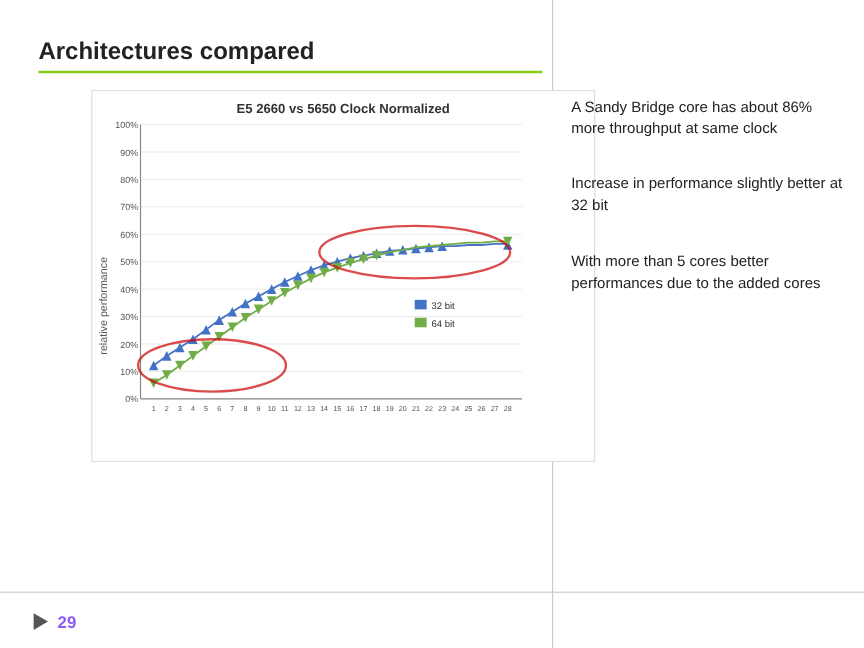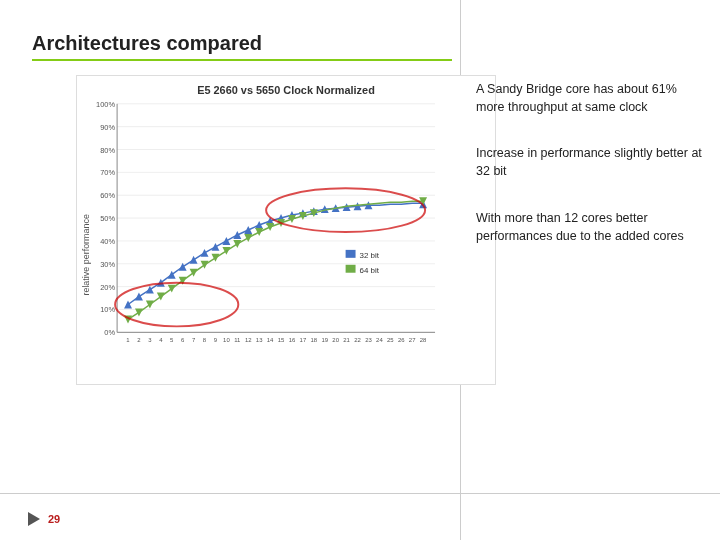--- a/index.html
+++ b/index.html
@@ -104,22 +104,22 @@
       gap: 8px;
     }
     .page-arrow {
       width: 0;
       height: 0;
       border-top: 7px solid transparent;
       border-bottom: 7px solid transparent;
       border-left: 12px solid #555;
     }
     .page-number {
-      font-size: 11px;
-      color: #b91c1c;
+      font-size: 14px;
+      color: #8b5cf6;
       font-weight: bold;
     }
 
     
     .chart-svg {
       width: 100%;
       height: 100%;
     }
   </style>
 </head>
@@ -252,27 +252,27 @@
 
       <rect x="270" y="175" width="10" height="8" fill="#4472C4"></rect>
       <text x="284" y="183" font-size="8" fill="#333" font-family="Arial">32 bit</text>
       <rect x="270" y="190" width="10" height="8" fill="#70AD47"></rect>
       <text x="284" y="198" font-size="8" fill="#333" font-family="Arial">64 bit</text>
     </svg>
   </div>
 
   <div class="right-panel">
     <div class="text-block">
-      <p>A Sandy Bridge core has about 61% more throughput at same clock</p>
+      <p>A Sandy Bridge core has about 86% more throughput at same clock</p>
     </div>
     <div class="text-block">
       <p>Increase in performance slightly better at 32 bit</p>
     </div>
     <div class="text-block">
-      <p>With more than 12 cores better performances due to the added cores</p>
+      <p>With more than 5 cores better performances due to the added cores</p>
     </div>
   </div>
 
   <div class="bottom-divider"></div>
 
   <div class="page-number-area">
     <div class="page-arrow"></div>
     <span class="page-number">29</span>
   </div>
 

